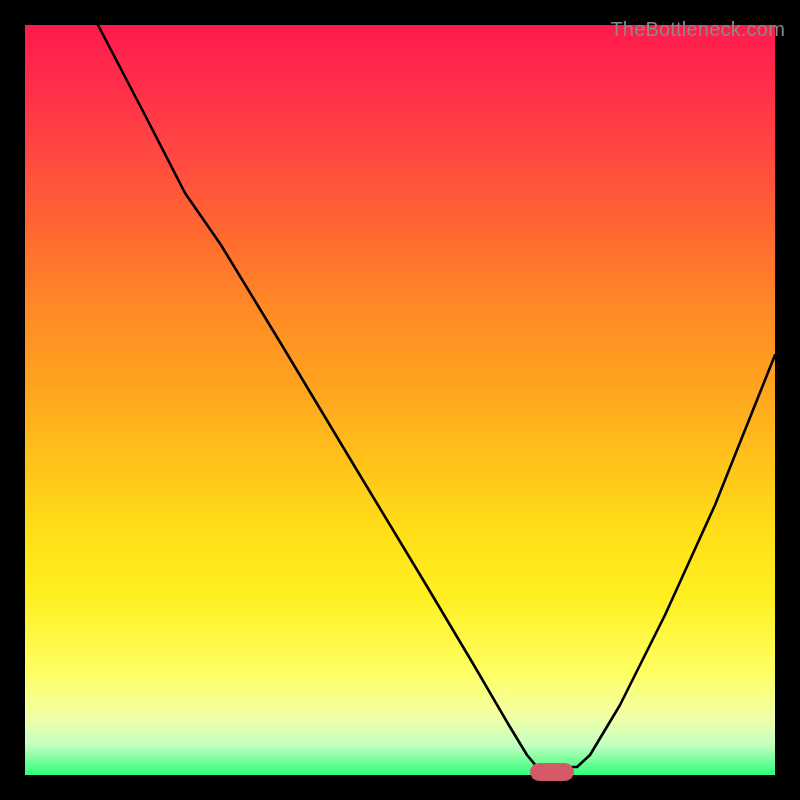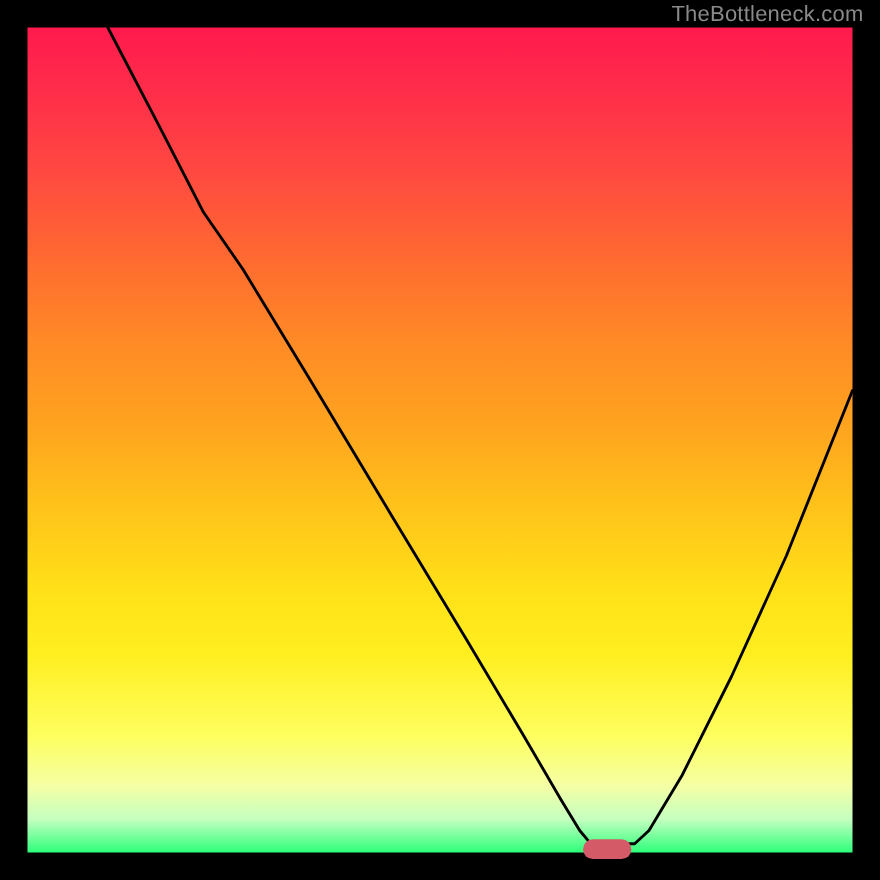--- a/index.html
+++ b/index.html
@@ -66,14 +66,14 @@
 <div class="container">
 
   <div class="plot-area"></div>
 
   <svg class="curve" viewBox="0 0 750 750" preserveAspectRatio="none">
     <path id="curve-path" fill="none" stroke="#000000" stroke-width="2.6" stroke-linejoin="round" stroke-linecap="round" d="M73 0 L122 94 L160 168 L196 220 L258 322 L330 442 L400 558 L450 642 L485 702 L502 730 L512 742 L552 742 L565 730 L595 680 L640 590 L690 480 L730 380 L750 330"></path>
   </svg>
 
   <div id="marker" class="marker" style="left: 530px; top: 763px; background: rgb(212, 90, 103);"></div>
 
-  <div class="watermark" style="top:2px; right:15px;">TheBottleneck.com</div>
+  <div class="watermark" style="top:18px; right:15px;">TheBottleneck.com</div>
 </div>
 
 </body></html>

